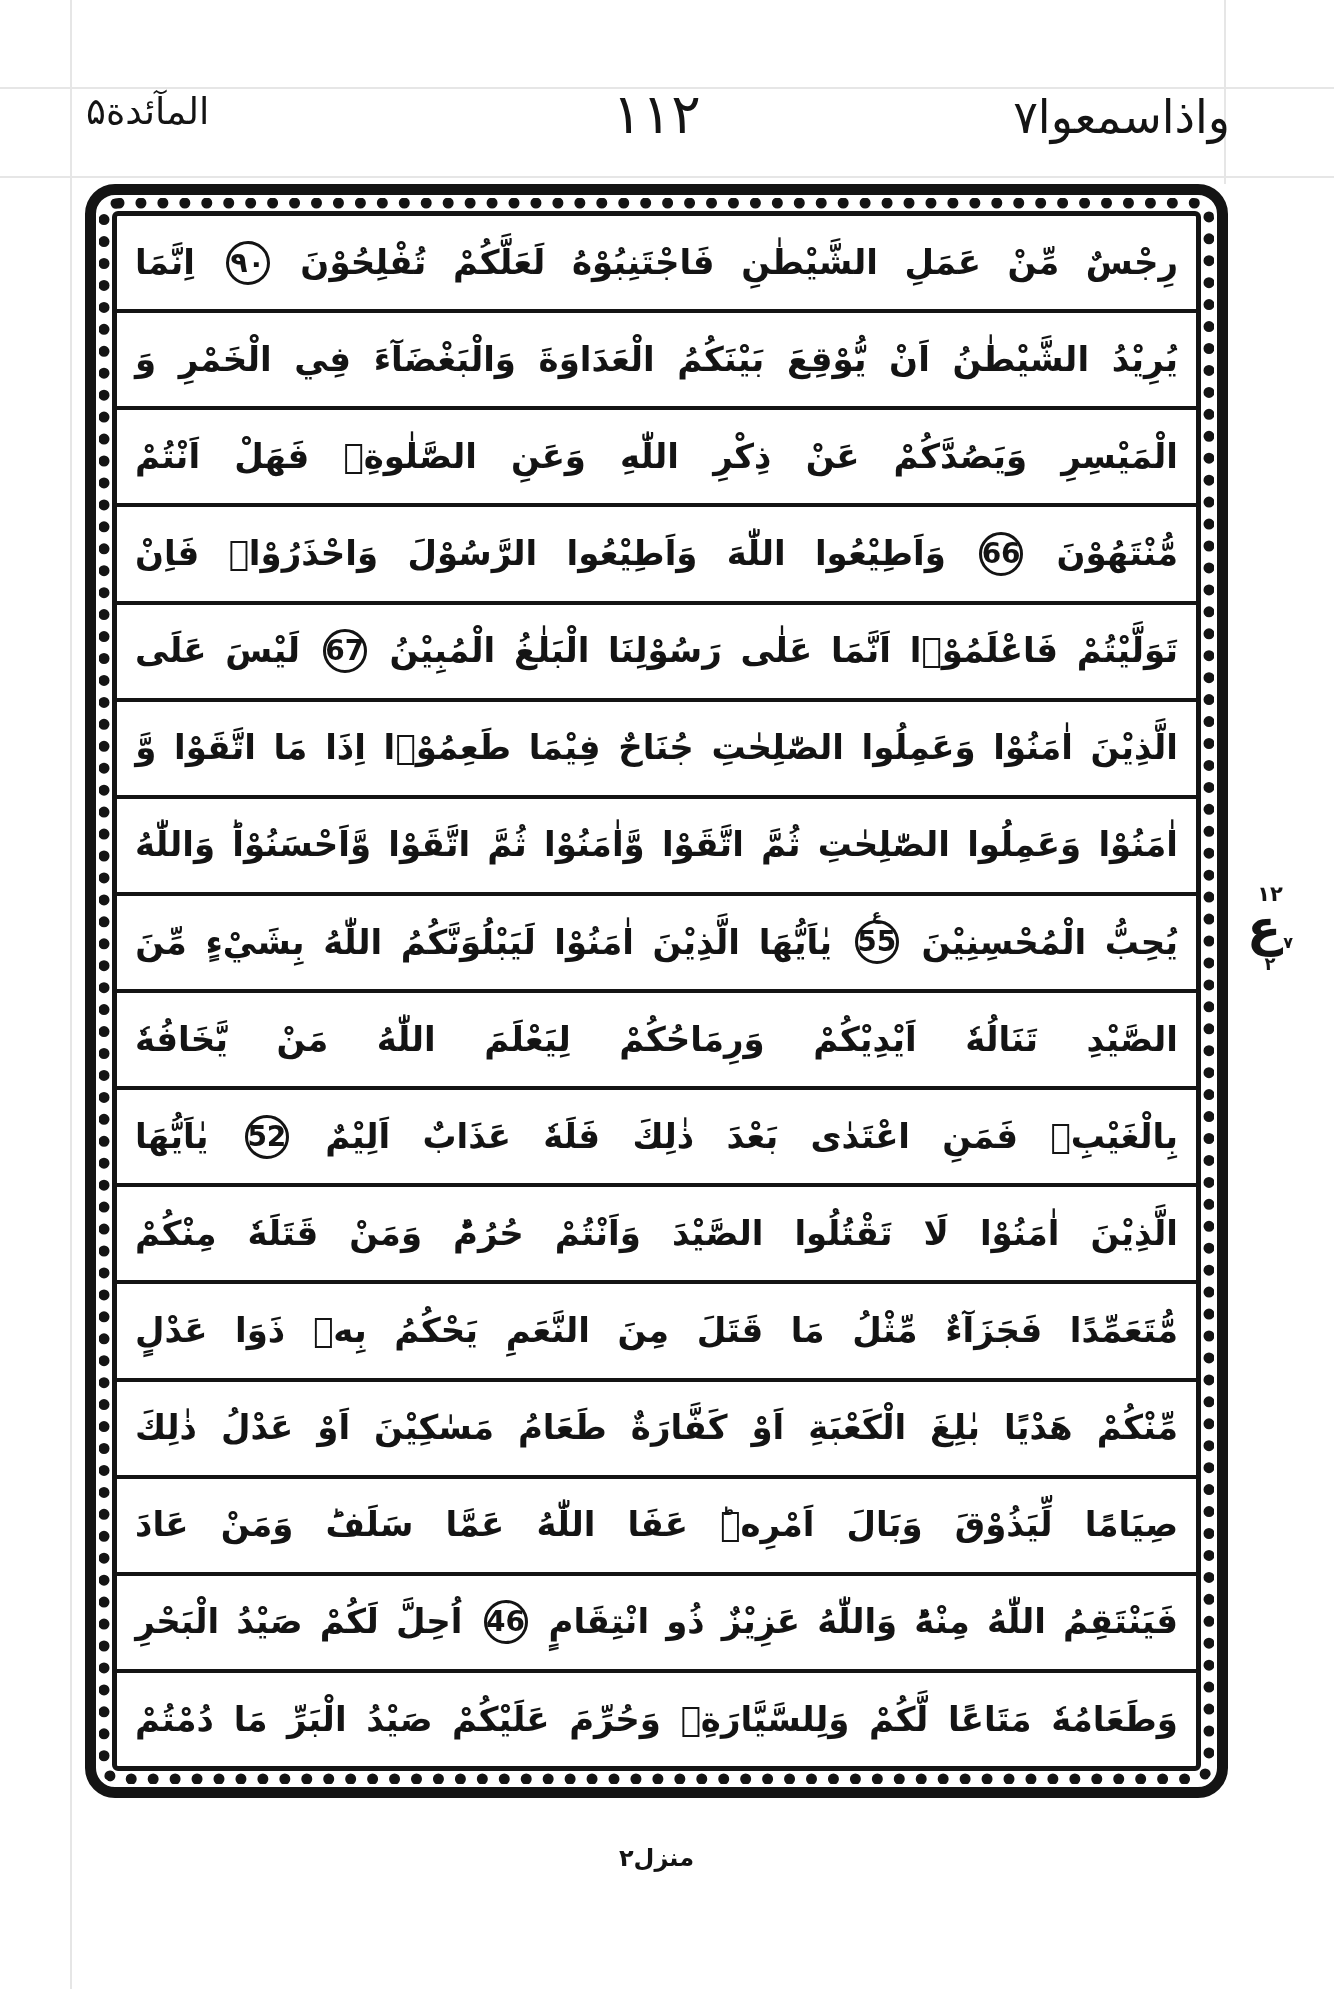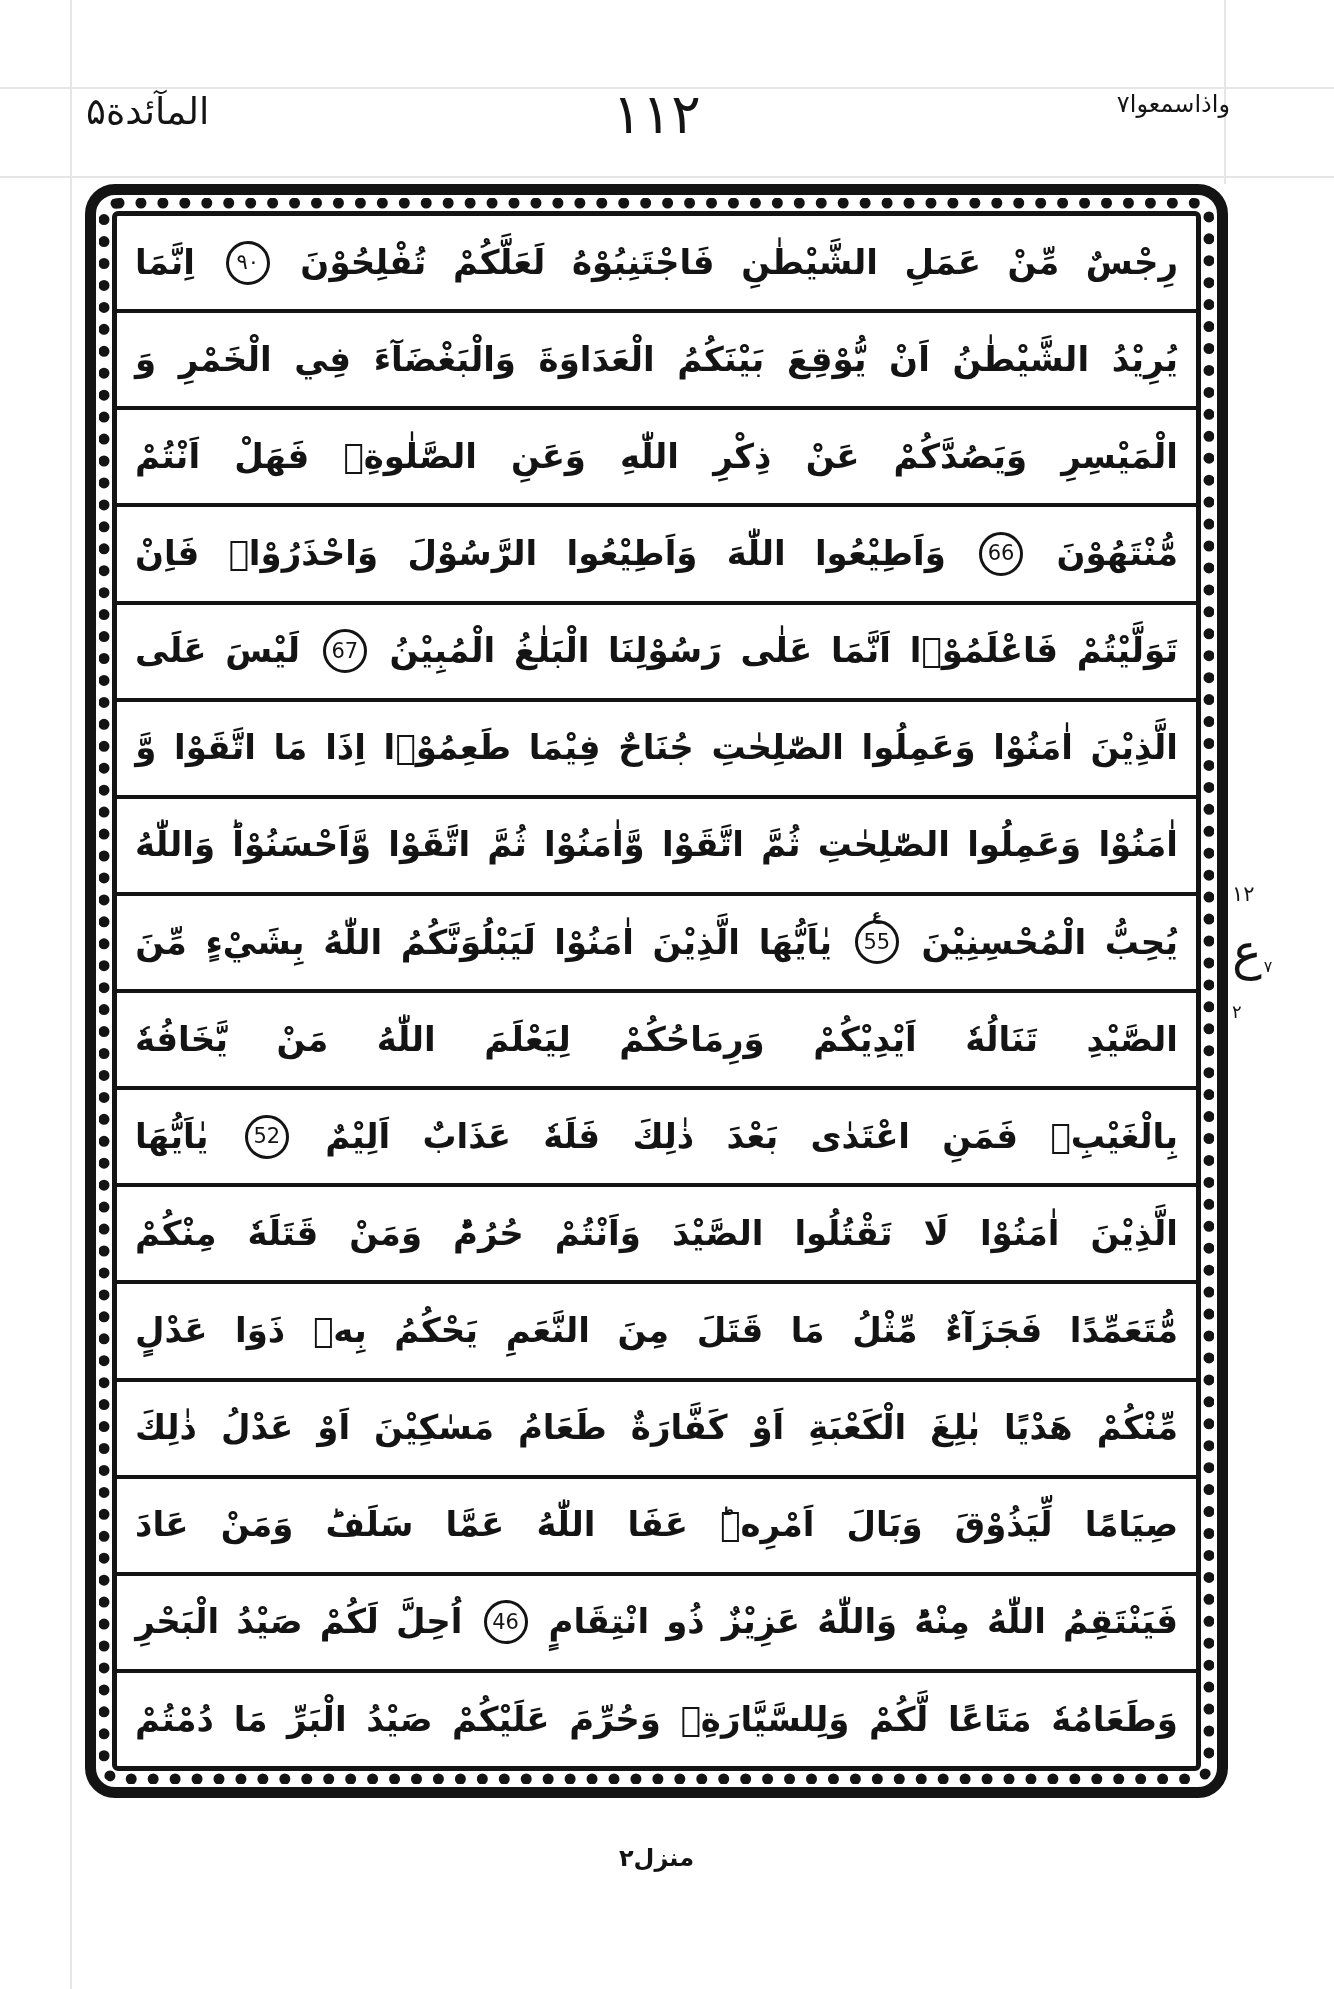--- a/index.html
+++ b/index.html
@@ -10,44 +10,44 @@
   }
   
   .scanline{position:absolute;background:#e6e6e6;z-index:0;}
   .scanline.h{left:0;width:1334px;height:2px;}
   .scanline.v{width:2px;}
 
   
   .hdr{position:absolute;font-weight:normal;z-index:2;direction:rtl;white-space:nowrap;}
   .hdr-surah{left:86px;top:90px;font-size:37px;}
   .hdr-page{left:85px;top:82px;width:1143px;text-align:center;font-size:55px;letter-spacing:2px;}
-  .hdr-juz{right:104px;top:90px;font-size:24px;}
+  .hdr-juz{right:104px;top:90px;font-size:46px;}
 
   
   .page-frame{position:absolute;left:85px;top:184px;width:1143px;height:1614px;z-index:1;}
   .frame-outer{width:100%;height:100%;box-sizing:border-box;border:11px solid #141414;border-radius:30px;padding:3px;background:#fff;}
   .frame-beads{width:100%;height:100%;box-sizing:border-box;border:11px dotted #141414;border-radius:20px;padding:2px;}
   .frame-inner{width:100%;height:100%;box-sizing:border-box;border:5px solid #141414;border-radius:6px;background:#fff;
     display:flex;flex-direction:column;overflow:hidden;}
 
   
   .qline{flex:1 1 0;display:flex;direction:rtl;justify-content:space-between;align-items:center;
     padding:0 18px;border-bottom:4px solid #141414;overflow:hidden;
     font-size:34px;font-weight:bold;}
   .qline:last-child{border-bottom:none;}
   .word{white-space:nowrap;line-height:1.05;}
   .vnum{position:relative;flex:0 0 auto;width:44px;height:44px;margin:0 4px;
     border:3px solid #141414;border-radius:50%;box-sizing:border-box;
     display:flex;align-items:center;justify-content:center;}
-  .vnum-digits{font-size:21px;font-weight:normal;line-height:1;}
+  .vnum-digits{font-size:28px;font-weight:bold;line-height:1;}
   .vmark{position:absolute;top:-17px;right:50%;transform:translateX(50%);font-size:15px;font-weight:bold;}
 
   
   .margin-marker{position:absolute;left:1232px;top:884px;width:76px;z-index:2;
-    display:flex;flex-direction:column;align-items:flex-end;font-weight:normal;direction:rtl;gap:24px;}
+    display:flex;flex-direction:column;align-items:center;font-weight:bold;direction:rtl;}
   .mm-top{font-size:21px;line-height:1;}
   .mm-mid{display:flex;align-items:flex-end;direction:ltr;line-height:1;}
   .mm-letter{font-size:50px;line-height:0.95;}
   .mm-count{font-size:16px;margin-left:2px;margin-bottom:2px;}
   .mm-bottom{font-size:18px;line-height:1;margin-top:2px;}
 
   
   .manzil{position:absolute;left:85px;top:1844px;width:1143px;text-align:center;
     font-size:24px;font-weight:bold;z-index:2;direction:rtl;}
 </style>

